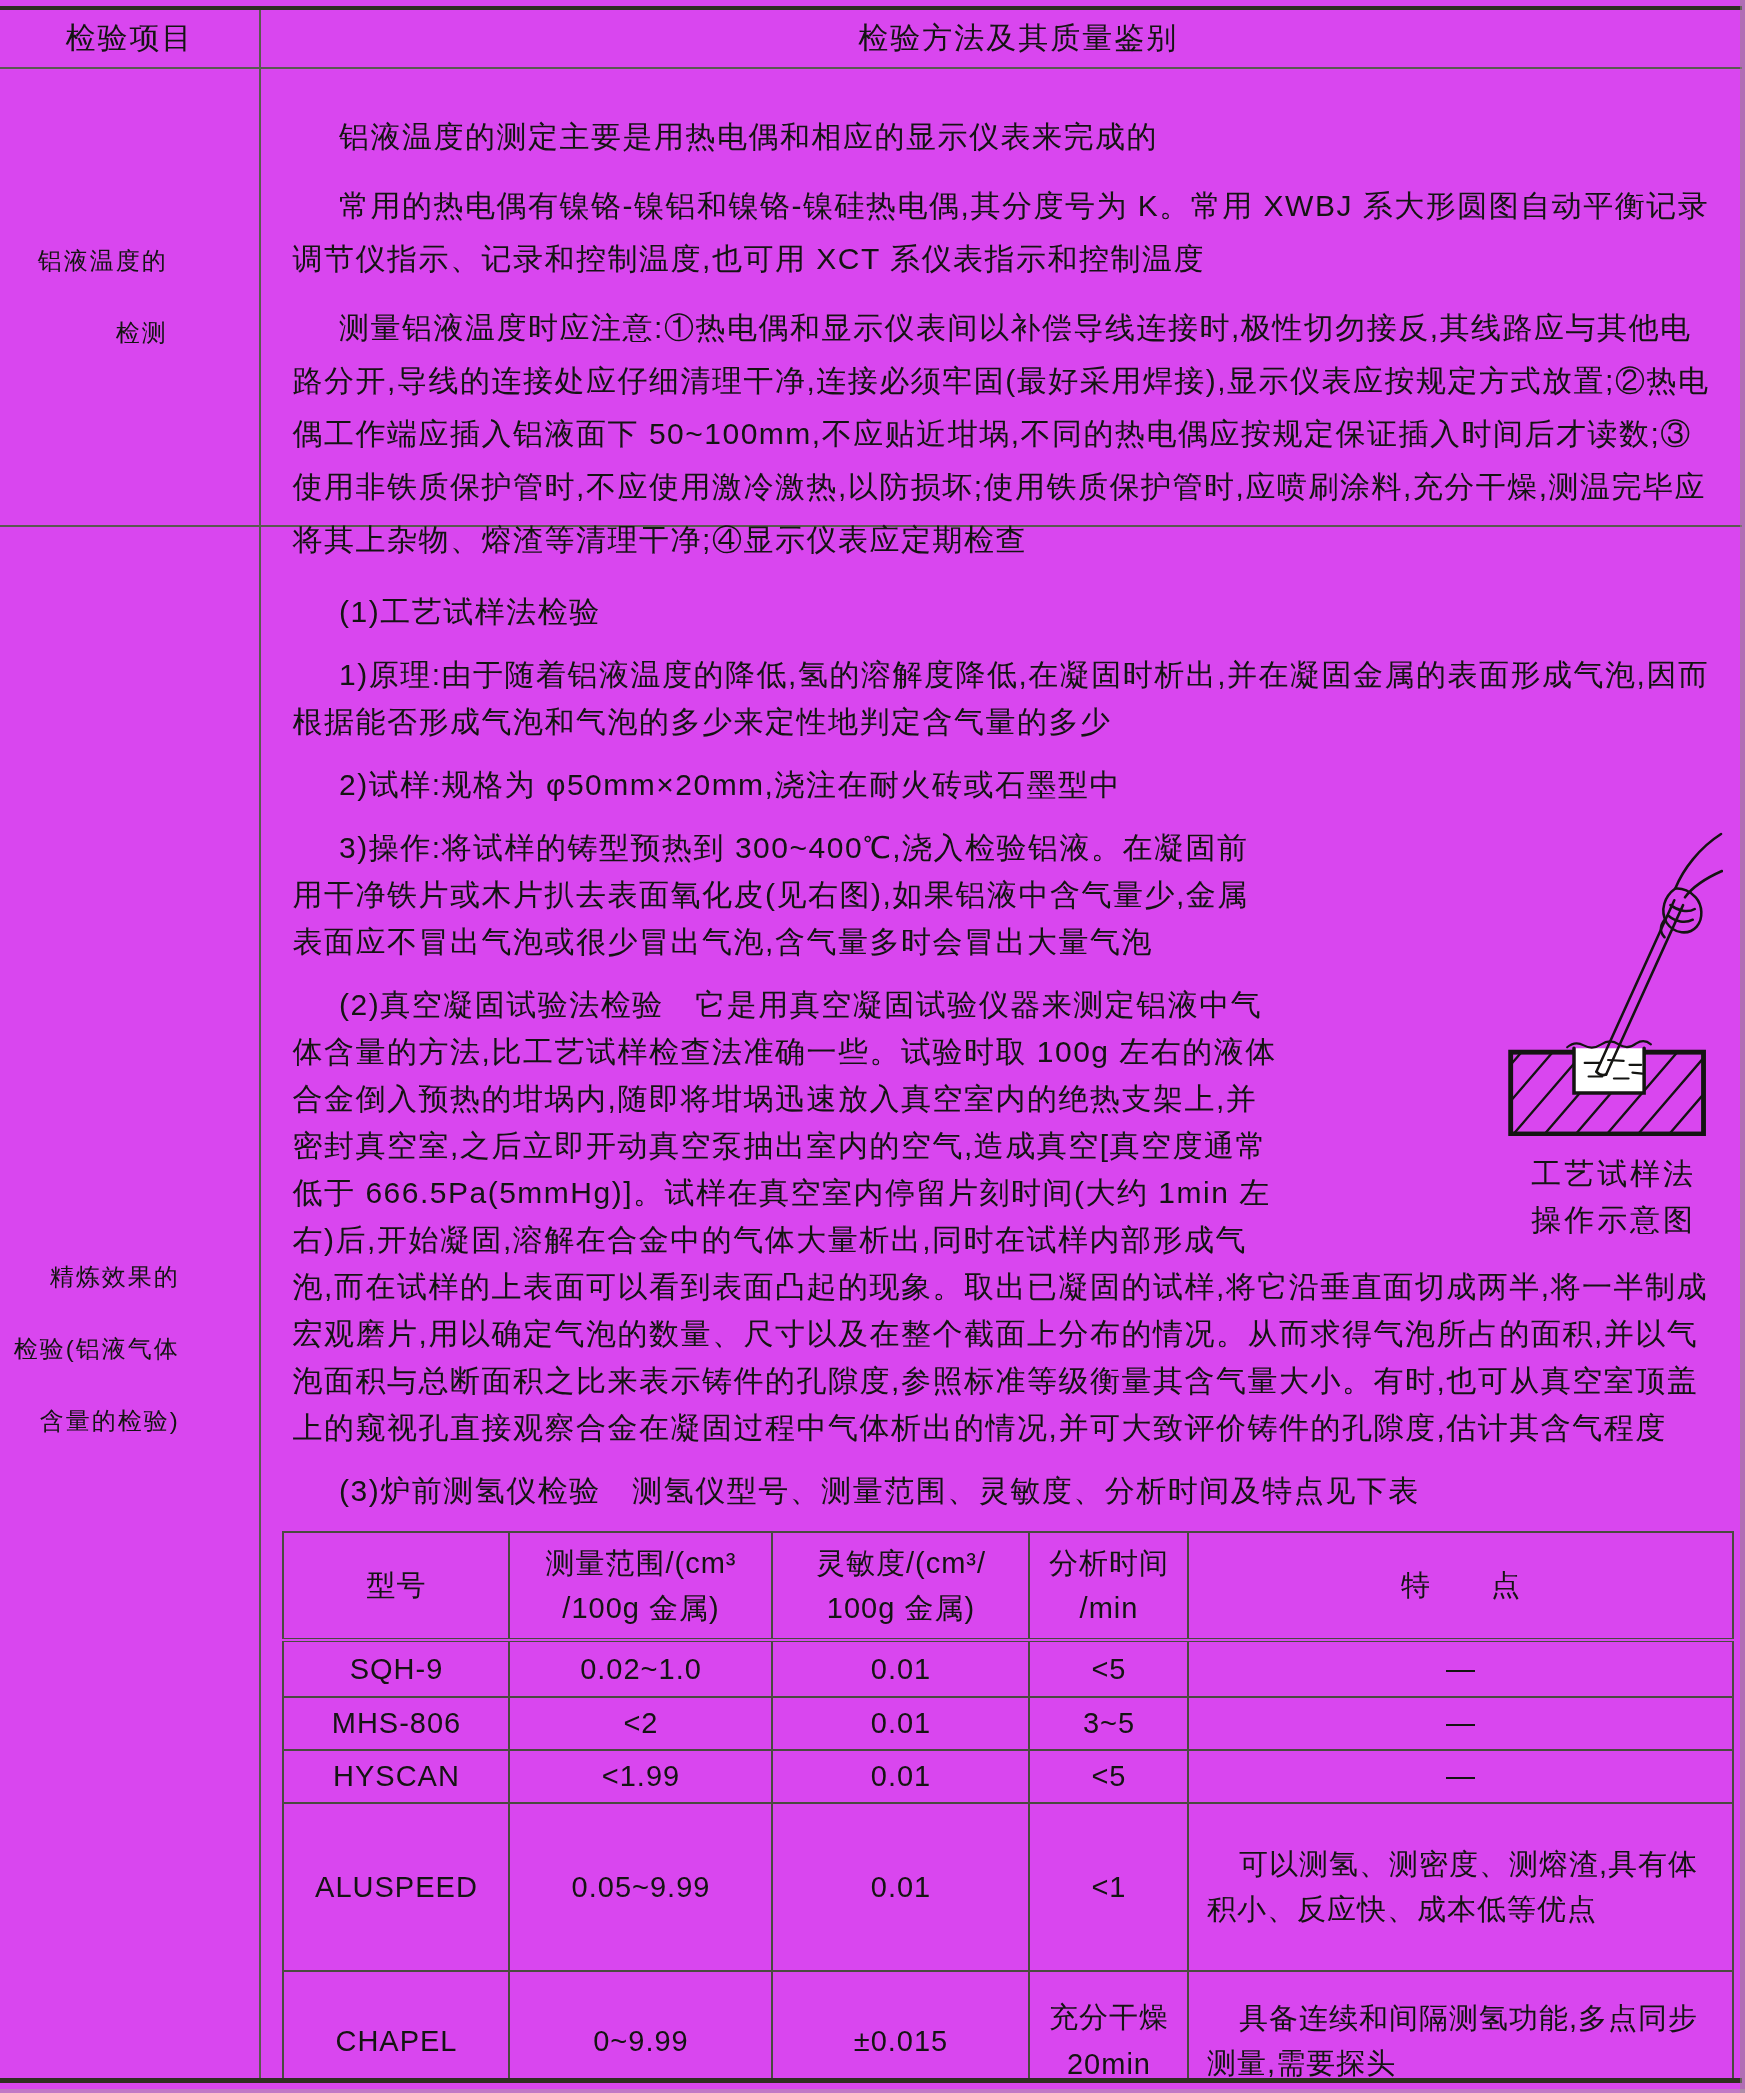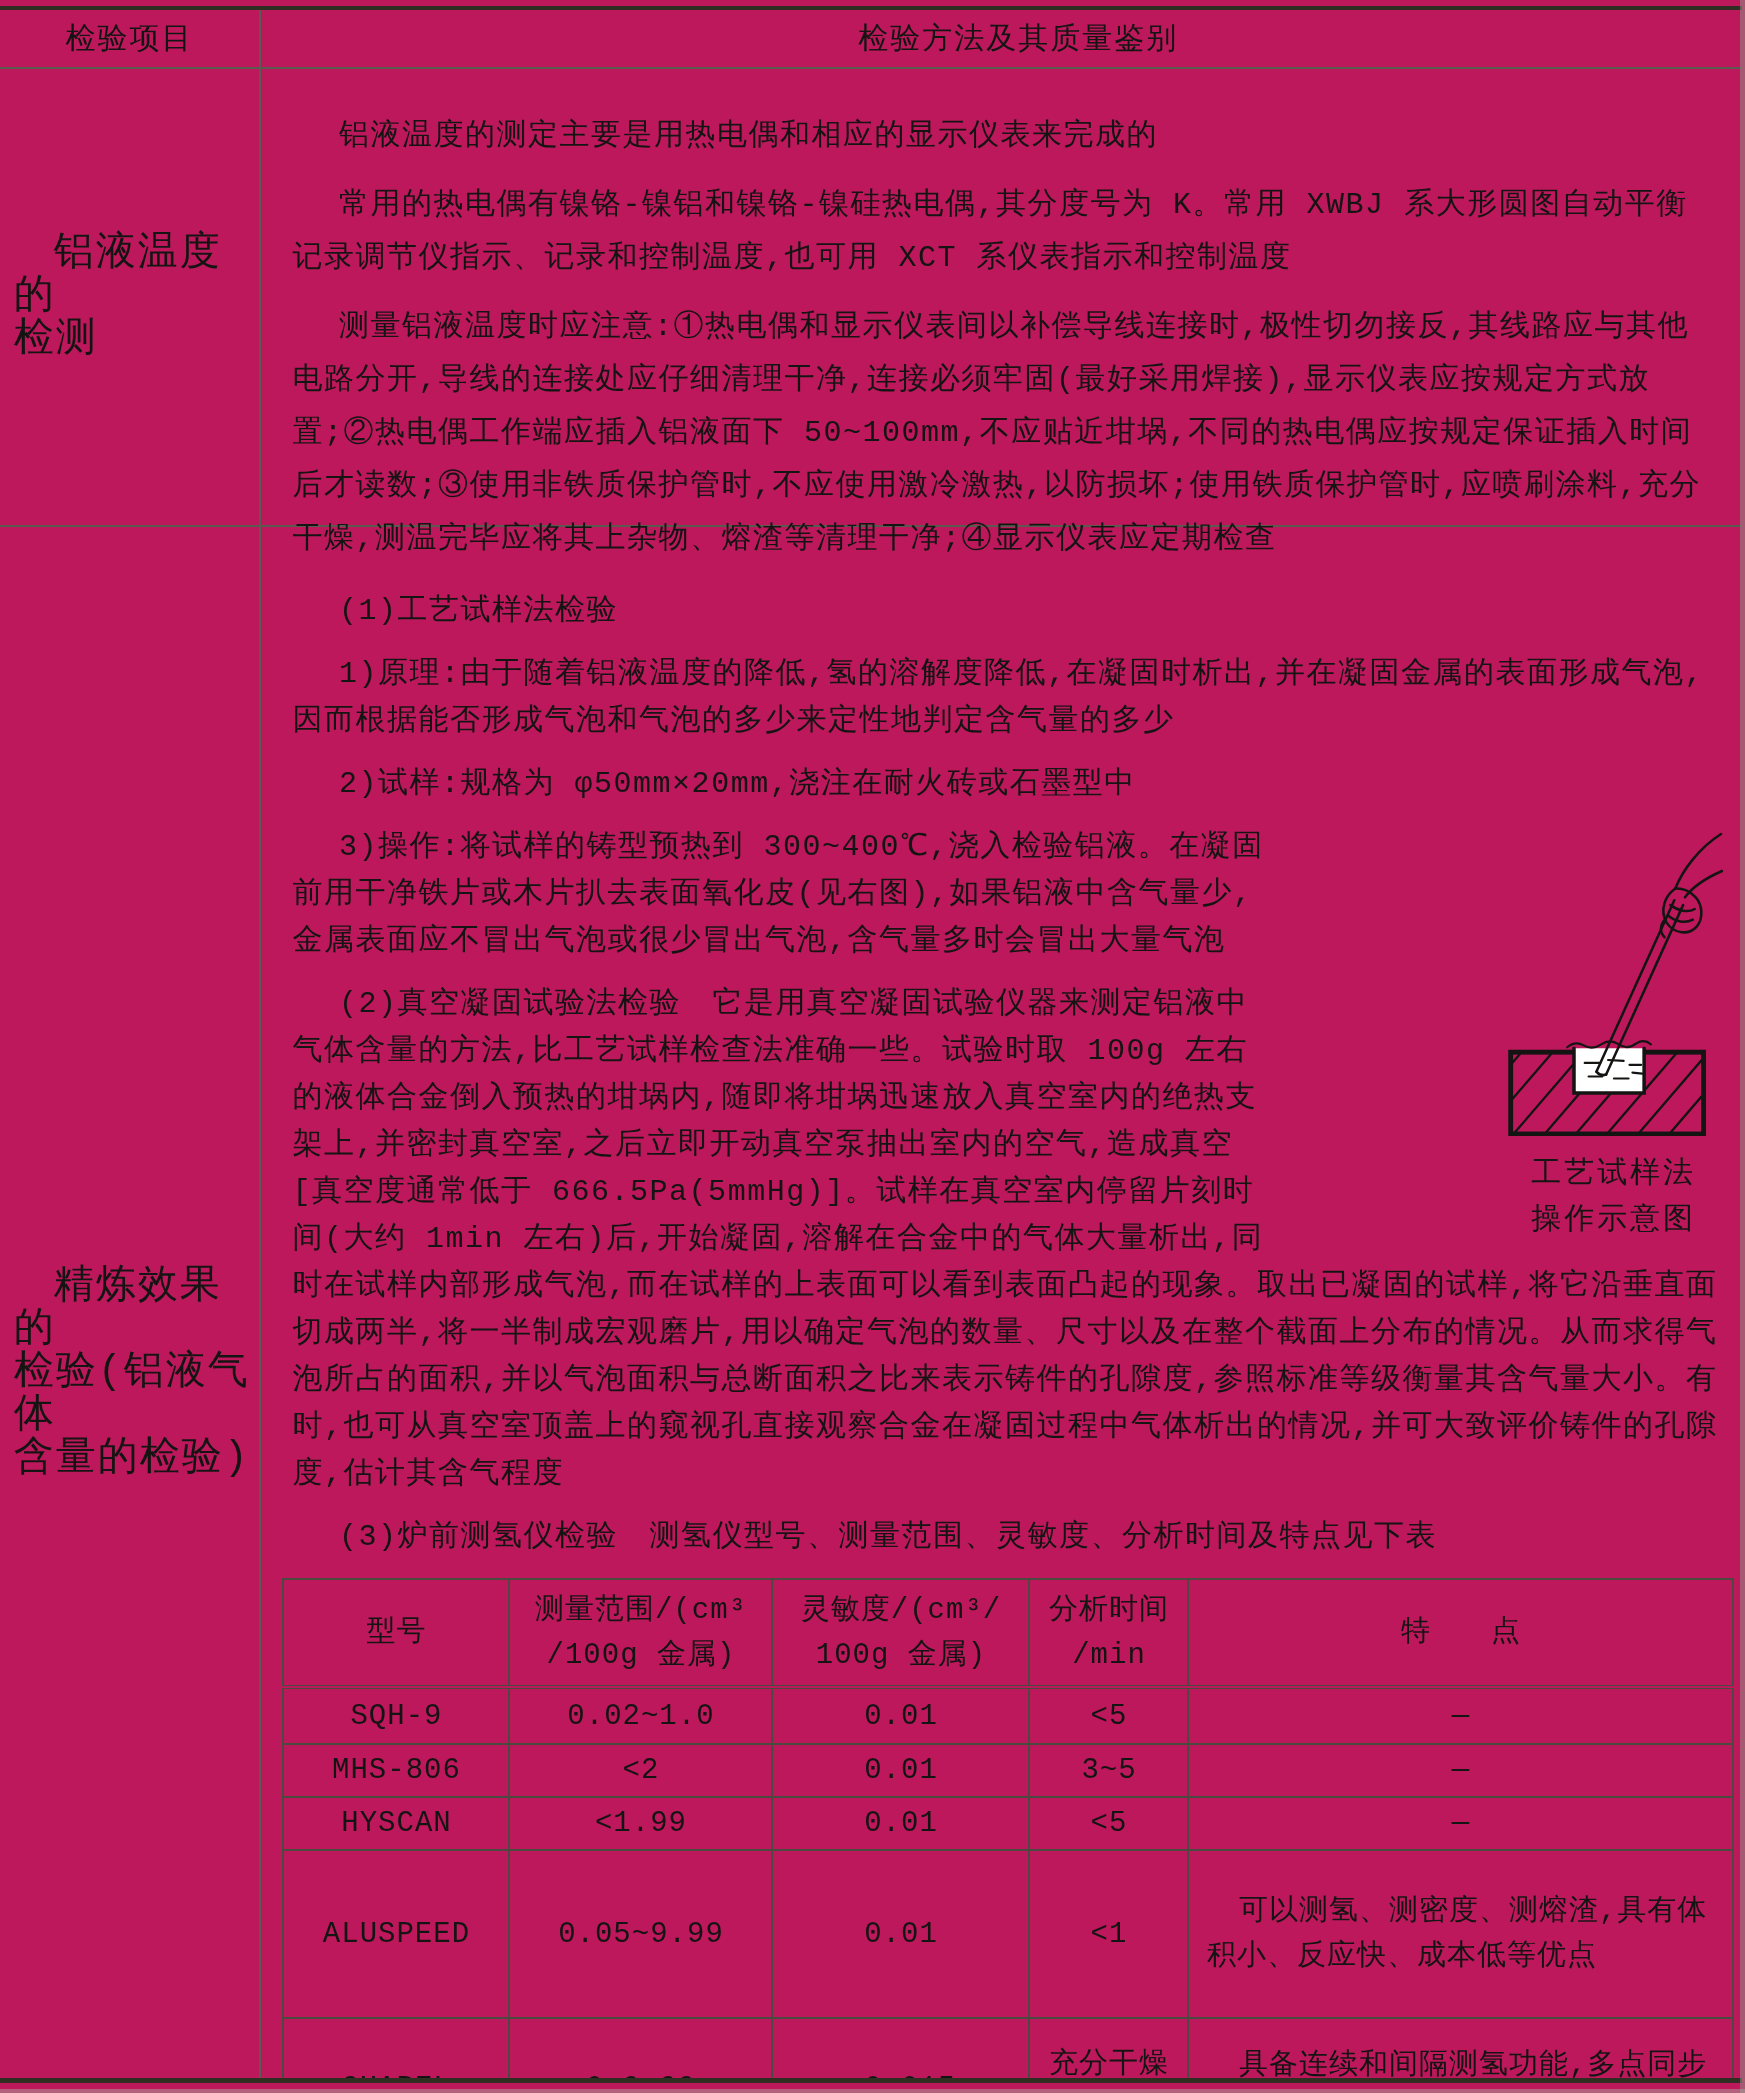--- a/index.html
+++ b/index.html
@@ -1,40 +1,40 @@
 <!DOCTYPE html>
 <html><head>
 <meta charset="utf-8">
 <style>
   html,body { margin:0; padding:0; background:#ffffff; }
   .page {
-    position:relative; width:1746px; height:2094px; background:#be185d;
-    font-family:Liberation Mono, monospace; color:#141412;
+    position:relative; width:1746px; height:2094px; background:#d946ef;
+    font-family:Liberation Sans, sans-serif; color:#141412;
     overflow:hidden;
   }
   
   .edge-right { position:absolute; top:0; right:0; width:5.9px; height:100%; background:#8f8f85; opacity:.55; }
   .edge-bottom { position:absolute; left:0; bottom:0; width:100%; height:4.9px; background:#a9a99e; opacity:.5; }
 
   .sheet {
     margin:5.9px 0 0 0; height:2068px; width:1742px;
     border-top:4.9px solid #2e2e22; border-bottom:5.9px solid #2e2e22;
     display:grid; grid-template-columns:261px 1fr; grid-template-rows:59px 458px 1fr;
     overflow:hidden;
   }
   .cell { box-sizing:border-box; }
   .cl { border-right:2px solid #5a5a50; }
   .hline { border-bottom:2px solid #5a5a50; }
 
   .hdr { display:flex; align-items:center; justify-content:center;
          font-size:30px; letter-spacing:2px; }
 
   .label-cell { display:flex; align-items:center; }
-  .item-label { font-size:40px; line-height:43px; letter-spacing:2px;
-                padding:0 7.8px 0 13.7px; text-indent:1em; white-space:pre-line; }
+  .item-label { font-size:24px; line-height:72px; letter-spacing:2px;
+                padding:0 7.8px 0 13.7px; text-indent:1em; white-space:pre-line;text-align:right; }
 
   .b1 { padding:25px 41px 0 15.6px; font-size:30px; line-height:53px; letter-spacing:1.5px; }
   .b2 { padding:45px 41px 0 15.6px; font-size:30px; line-height:47px; letter-spacing:1.5px; }
   .b1 p, .b2 p { margin:16px; text-indent:1.55em; }
 
   .figure { float:right; width:431px; margin:7.8px 0 9.8px 25px; }
   .figure svg { display:block; margin:0 11.7px 0 auto; }
   .fig-caption { font-size:30px; line-height:46px; letter-spacing:2.9px;
                  text-align:center; white-space:pre-line; margin:15.6px 5.9px 0 auto; width:230px; }
 

